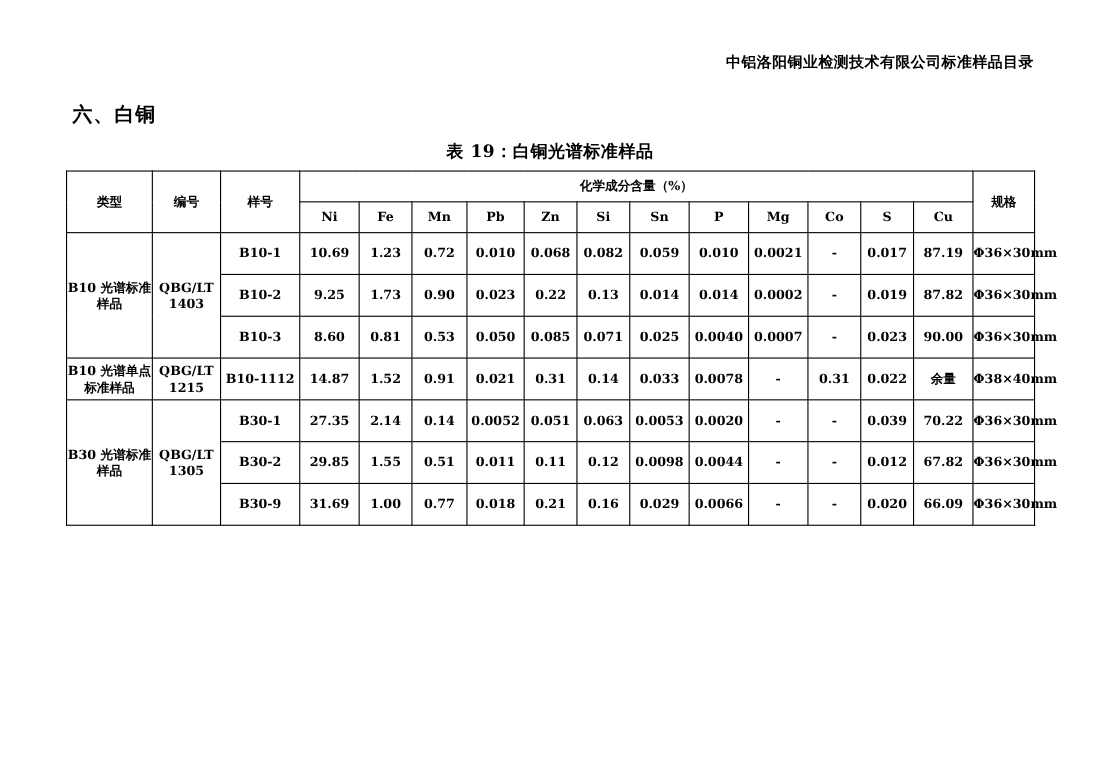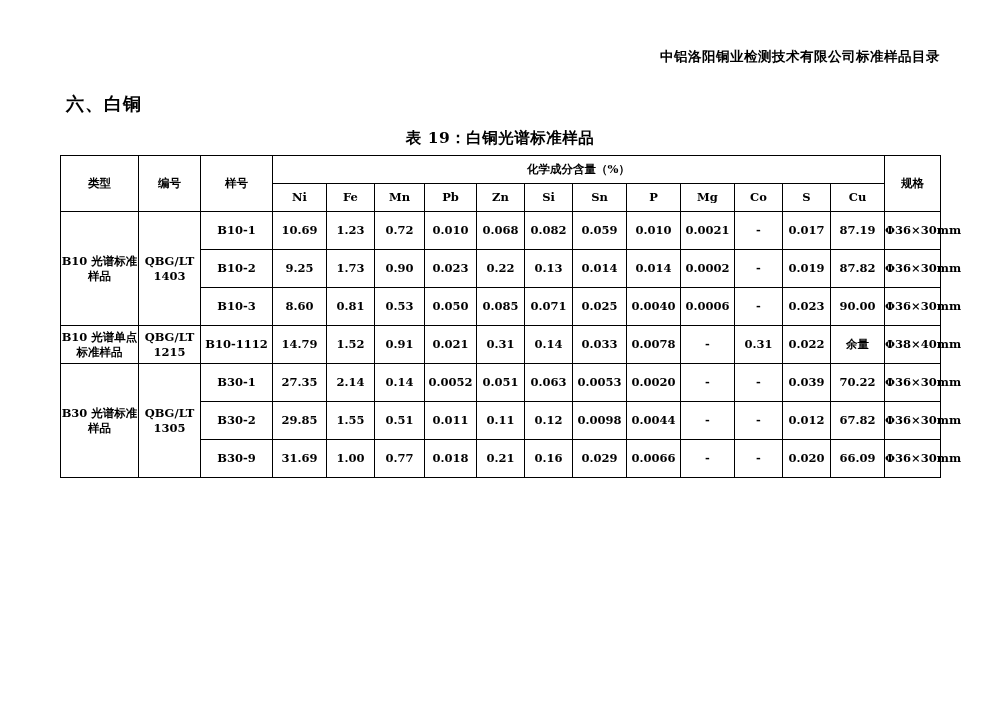--- a/index.html
+++ b/index.html
@@ -206,32 +206,32 @@
         <tr>
           <td class="data sample-cell">B10-3</td>
           <td class="data">8.60</td>
           <td class="data">0.81</td>
           <td class="data">0.53</td>
           <td class="data">0.050</td>
           <td class="data">0.085</td>
           <td class="data">0.071</td>
           <td class="data">0.025</td>
           <td class="data">0.0040</td>
-          <td class="data">0.0006</td>
+          <td class="data">0.0007</td>
           <td class="data">-</td>
           <td class="data">0.023</td>
           <td class="data">90.00</td>
           <td class="data size-cell">Φ36×30mm</td>
         </tr>
 
         <tr>
           <td class="data type-cell">B10 光谱单点标准样品</td>
           <td class="data code-cell">QBG/LT 1215</td>
           <td class="data sample-cell">B10-1112</td>
-          <td class="data">14.79</td>
+          <td class="data">14.87</td>
           <td class="data">1.52</td>
           <td class="data">0.91</td>
           <td class="data">0.021</td>
           <td class="data">0.31</td>
           <td class="data">0.14</td>
           <td class="data">0.033</td>
           <td class="data">0.0078</td>
           <td class="data">-</td>
           <td class="data">0.31</td>
           <td class="data">0.022</td>

